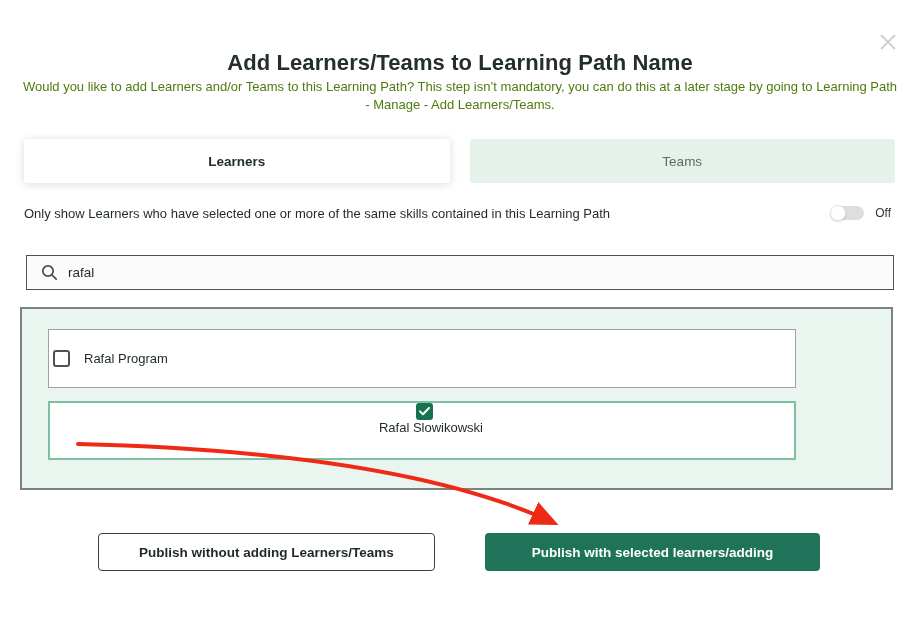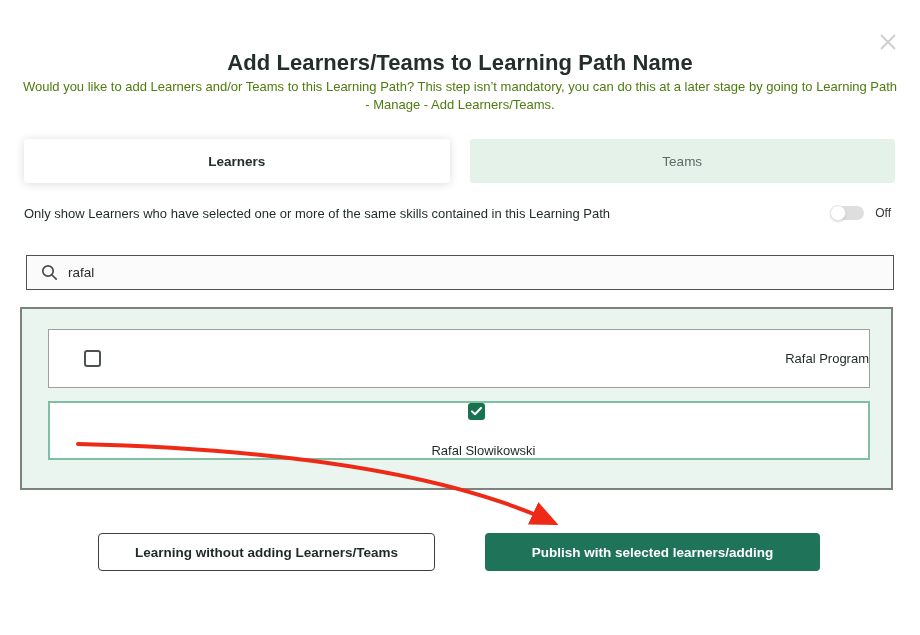--- a/index.html
+++ b/index.html
@@ -159,28 +159,27 @@
     position: absolute;
     top: 307px;
     left: 20px;
     width: 873px;
     height: 183px;
     background: #e9f5ee;
     border: 2px solid #7b837f;
     padding: 20px 0 0 26px;
   }
   .list-row {
-    width: 822px;
+    width: 748px;
     height: 59px;
     background: #ffffff;
     display: flex;
     align-items: center;
-    padding-left: 35px;
-    cursor: pointer;
-    justify-content: space-between;
+    padding-left: 4px;
+    cursor: pointer;
   }
   .list-row.unselected { border: 1.5px solid #9aa19e; }
   .list-row.selected { border: 2px solid #7fc0a2; margin-top: 13px; flex-direction: column; }
   .checkbox {
     width: 17px;
     height: 17px;
     border-radius: 3px;
     flex: none;
     display: flex;
     align-items: center;
@@ -287,21 +286,21 @@
       <span class="checkbox checked">
         <svg width="11" height="9" viewBox="0 0 11 9" fill="none">
           <polyline points="1,4.4 4,7.3 10,1" stroke="#ffffff" stroke-width="2" stroke-linecap="round" stroke-linejoin="round"></polyline>
         </svg>
       </span>
       <span class="row-label">Rafal Slowikowski</span>
     </div>
 
   </div>
 
-  <div class="btn btn-secondary">Learning without adding Learners/Teams</div>
+  <div class="btn btn-secondary">Publish without adding Learners/Teams</div>
   <div class="btn btn-primary">Publish with selected learners/adding</div>
 
   <svg class="arrow-overlay" viewBox="0 0 920 635">
     <defs>
       <marker id="arrowhead" markerWidth="7" markerHeight="6.2" refX="5.2" refY="3.1" orient="auto">
         <polygon points="0 0, 7 3.1, 0 6.2" fill="#ee2a16"></polygon>
       </marker>
     </defs>
     <path d="M 78 444 Q 400 452 552 522" fill="none" stroke="#ee2a16" stroke-width="4" stroke-linecap="round" marker-end="url(#arrowhead)"></path>
   </svg>

